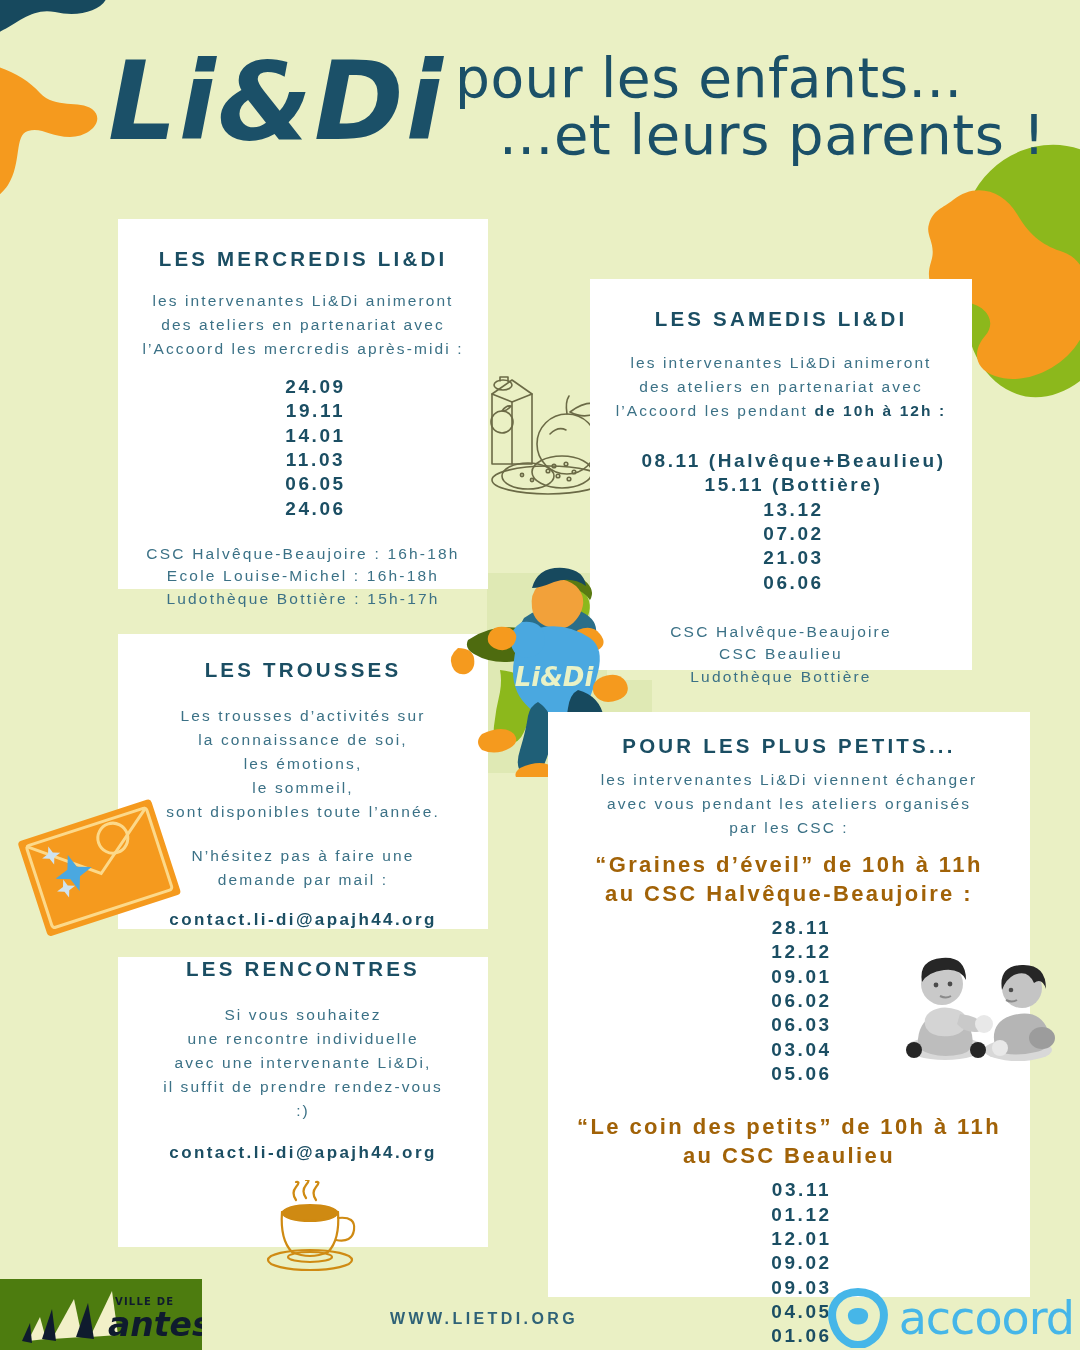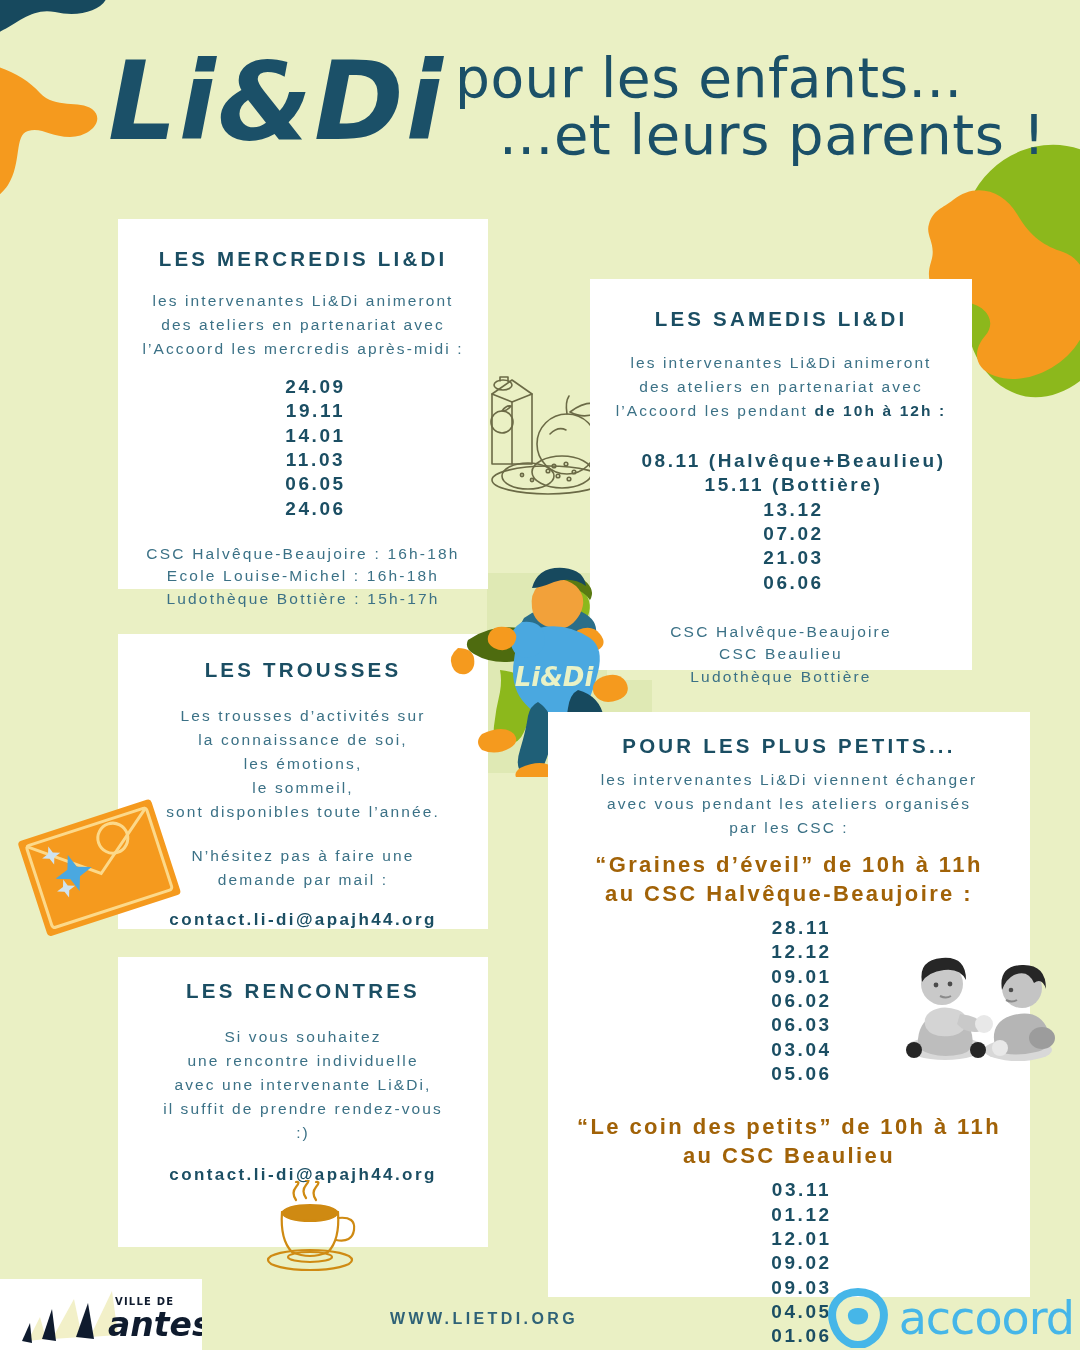--- a/index.html
+++ b/index.html
@@ -85,35 +85,35 @@
     letter-spacing:2.4px;
     line-height:1.32;
     font-weight:700;
     color:#a16207;
   }
 
   
   #card-mercredis{left:118px;top:219px;width:370px;height:370px;padding-top:28px;}
   #card-samedis  {left:590px;top:279px;width:382px;height:391px;padding-top:28px;}
   #card-trousses {left:118px;top:634px;width:370px;height:295px;padding-top:24px;}
-  #card-rencontres{left:118px;top:957px;width:370px;height:290px;padding-top:22px;}
+  #card-rencontres{left:118px;top:957px;width:370px;height:290px;}
   #card-petits   {left:548px;top:712px;width:482px;height:585px;padding-top:22px;}
 
   .mt14{margin-top:14px;}
   .mt18{margin-top:18px;}
   .mt20{margin-top:20px;}
   .mt22{margin-top:22px;}
   .mt26{margin-top:26px;}
   .mt10{margin-top:10px;}
   .mt8{margin-top:8px;}
 
   
   .nantes-logo{
     position:absolute;left:0;top:1279px;width:202px;height:71px;
-    background:#ffffff;
+    background:#4d7c0f;
     overflow:hidden;
   }
   .accoord{
     position:absolute;right:6px;top:1288px;height:60px;
     display:flex;align-items:center;gap:8px;
   }
   .accoord-word{
     font-family:"DejaVu Sans", sans-serif;
     font-size:46px;font-weight:400;color:#46b6e8;letter-spacing:-1px;
   }

